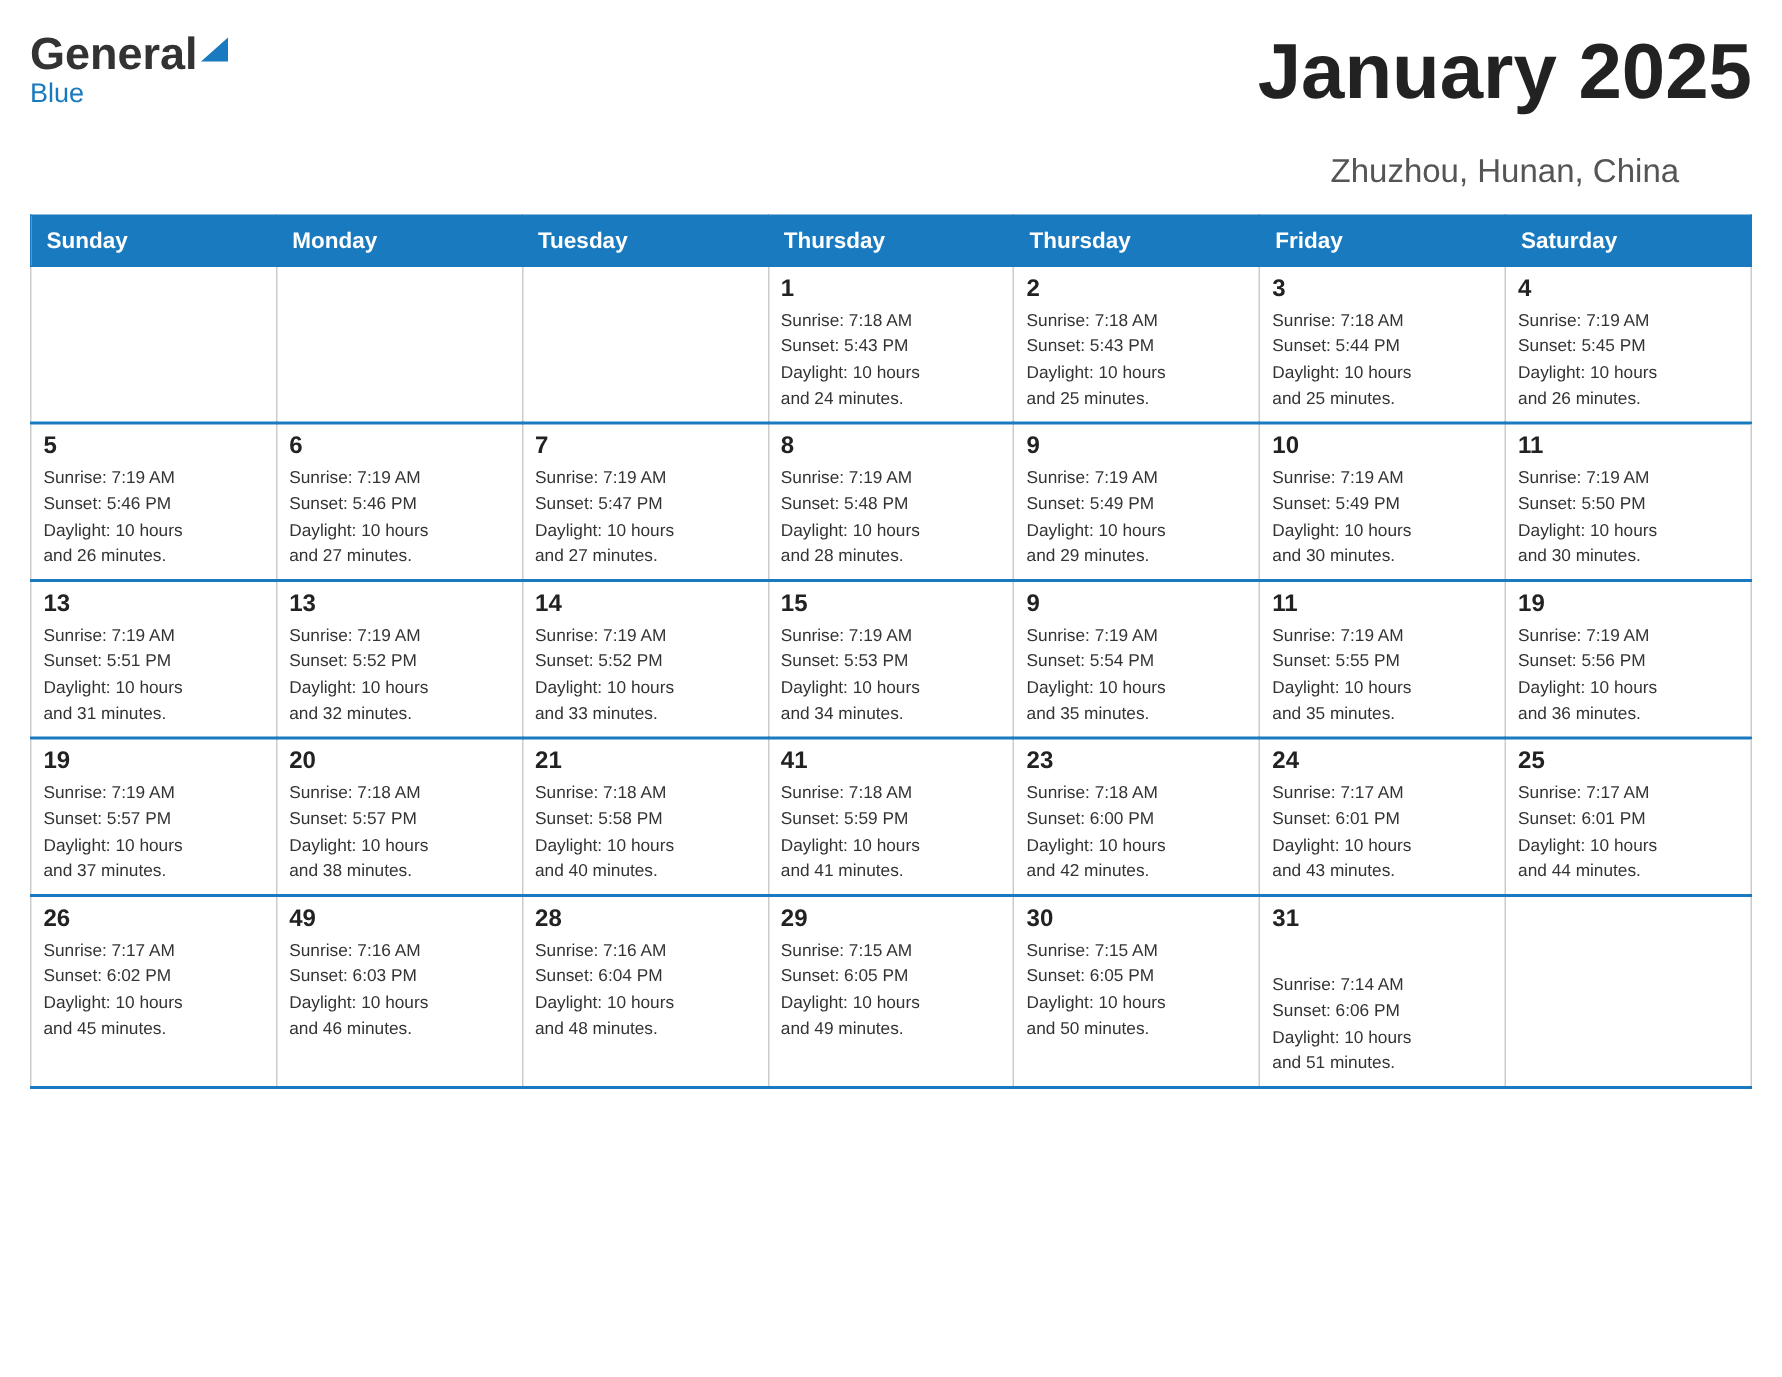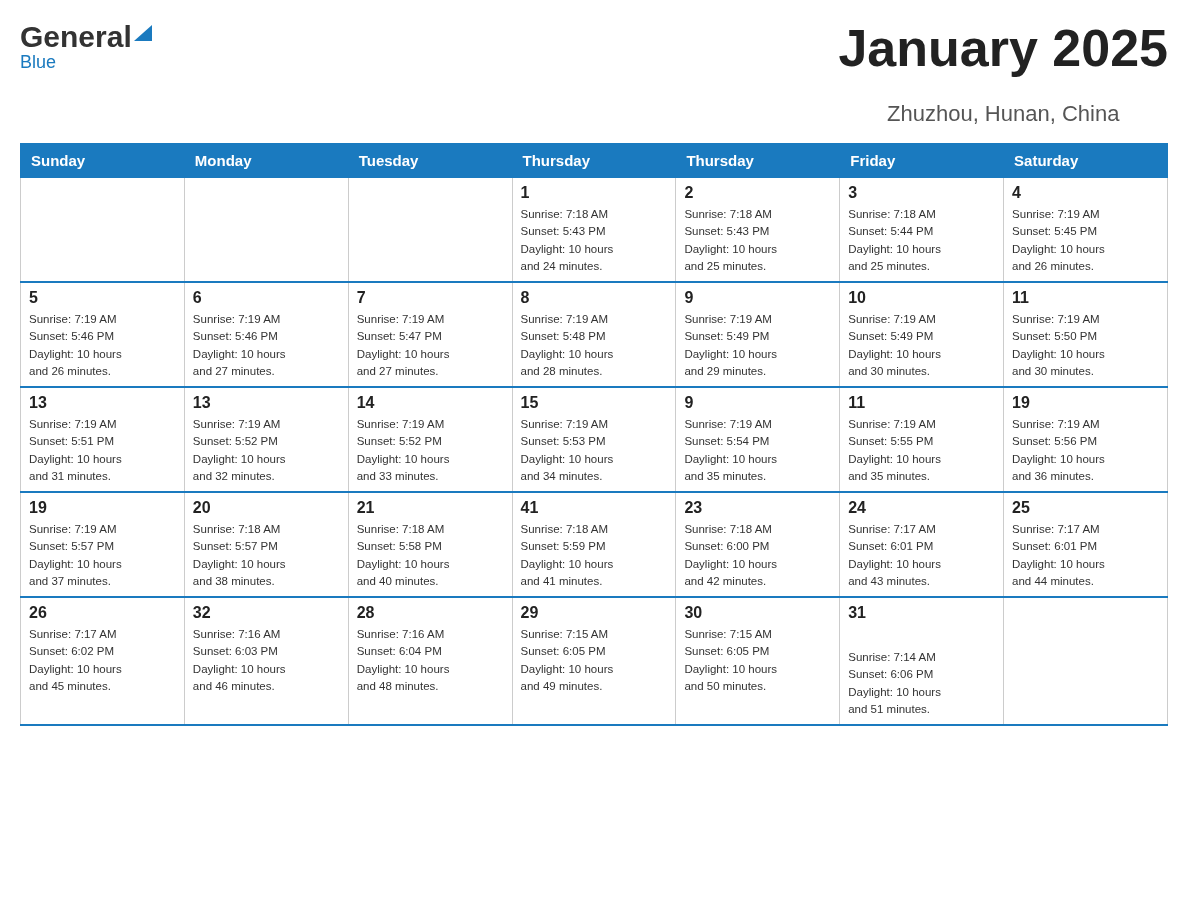--- a/index.html
+++ b/index.html
@@ -311,21 +311,21 @@
       </tr>
       <tr>
         <td>
           <div class="day-number">26</div>
           <div class="day-info" style="white-space: pre-line;">Sunrise: 7:17 AM
 Sunset: 6:02 PM
 Daylight: 10 hours
 and 45 minutes.</div>
         </td>
         <td>
-          <div class="day-number">32</div>
+          <div class="day-number">49</div>
           <div class="day-info" style="white-space: pre-line;">Sunrise: 7:16 AM
 Sunset: 6:03 PM
 Daylight: 10 hours
 and 46 minutes.</div>
         </td>
         <td>
           <div class="day-number">28</div>
           <div class="day-info" style="white-space: pre-line;">Sunrise: 7:16 AM
 Sunset: 6:04 PM
 Daylight: 10 hours

